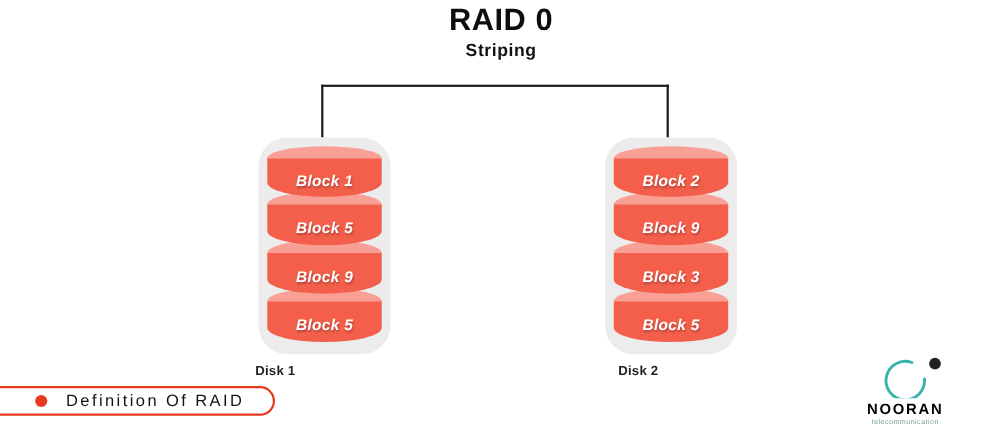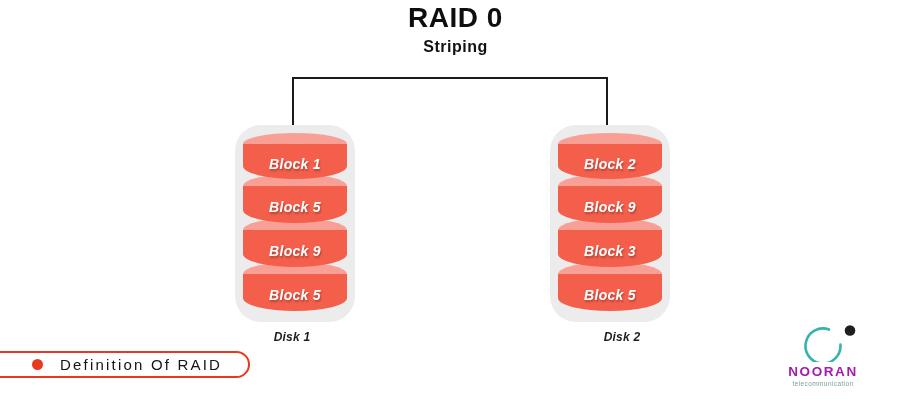--- a/index.html
+++ b/index.html
@@ -97,26 +97,24 @@
     text-shadow: 1px 2px 2px rgba(0,0,0,0.28);
     font-style: italic;
   }
   .seg.first .blabel { top: 23px; }
 
   
   .disk-caption {
     position: absolute;
     top: 330px;
     width: 120px;
-    text-align: center;
     font-size: 12px;
     font-weight: 600;
     color: #1f1f1f;
     letter-spacing: 0.2px;
-    font-style: italic;
   }
   .dc-1 { left: 232px; }
   .dc-2 { left: 562px; }
 
   
   .badge {
     position: absolute;
     left: -30px;
     top: 351px;
     width: 280px;
@@ -158,21 +156,21 @@
     left: 19px;
     top: 0;
   }
   .logo-name {
     position: absolute;
     left: 0; right: 0;
     top: 42px;
     font-size: 13.5px;
     font-weight: 600;
     letter-spacing: 1.6px;
-    color: #a21caf;
+    color: #000000;
   }
   .logo-tagline {
     position: absolute;
     left: 0; right: 0;
     top: 58px;
     font-size: 6.5px;
     letter-spacing: 0.4px;
     color: #7d9e9b;
   }
 </style>

